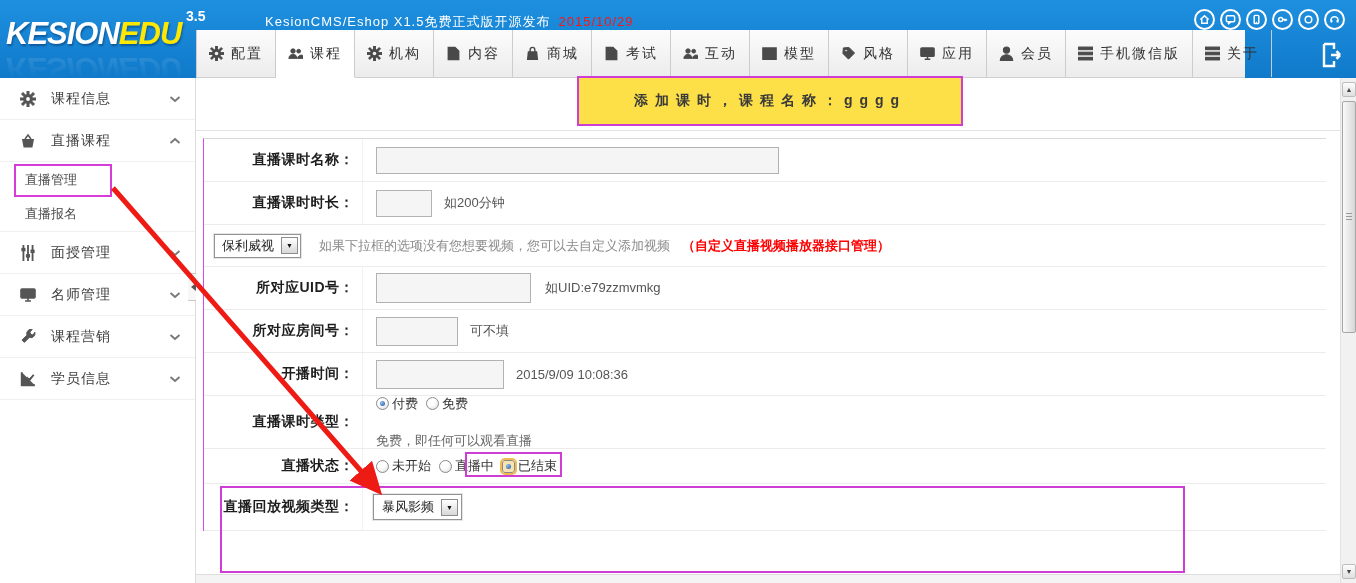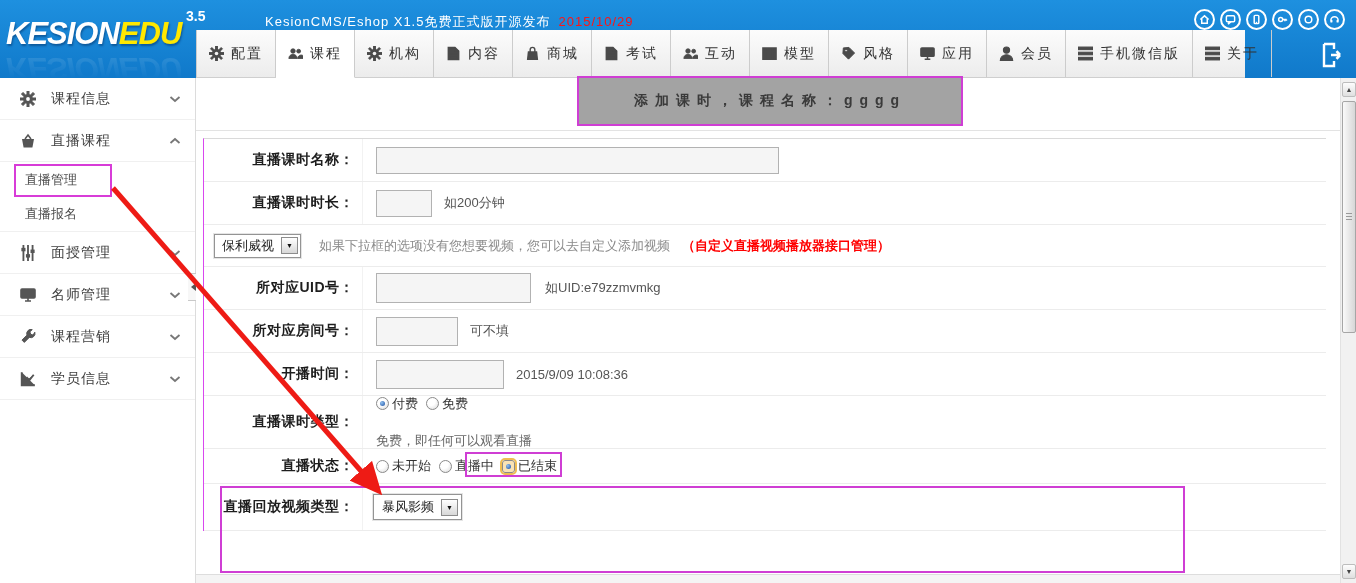--- a/index.html
+++ b/index.html
@@ -58,21 +58,21 @@
   .collapse-tab { position:absolute; left:188px; top:273px; width:12px; height:28px;
     background:#f7f7f7; border:1px solid #c9c9c9; border-left:none; border-radius:0 4px 4px 0;
     display:flex; align-items:center; justify-content:center; cursor:pointer; }
   .collapse-tab::after { content:""; width:0; height:0; border-top:4px solid transparent;
     border-bottom:4px solid transparent; border-right:5px solid #555; }
 
   
   .content { position:absolute; left:196px; top:78px; width:1144px; height:505px; background:#fff; }
   .banner-divider { position:absolute; left:0; top:52px; width:1144px; border-top:1px solid #e3e3e3; }
   .banner-box { position:absolute; left:381px; top:-2px; width:386px; height:50px;
-    border:2px solid #cf3ed4; background:#a3a3a3; display:flex; align-items:center; justify-content:center; }
+    border:2px solid #cf3ed4; background:#fde047; display:flex; align-items:center; justify-content:center; }
   .banner-box span { font-size:14px; font-weight:bold; color:#3a3a3a; letter-spacing:7px; white-space:nowrap; }
 
   .form { position:absolute; left:7px; top:60px; width:1123px;
     border-top:1px solid #dadada; border-left:1px solid #d946ef; }
   .frow { display:flex; align-items:stretch; border-bottom:1px solid #ececec; position:relative; }
   .fl { width:159px; flex:none; display:flex; align-items:center; justify-content:flex-end;
     padding-right:8px; font-size:14px; font-weight:bold; color:#1e1e1e;
     border-right:1px solid #f2f2f2; letter-spacing:.5px; white-space:nowrap; }
   .fv { flex:1; display:flex; align-items:center; padding-left:13px; font-size:13px; color:#8a8a8a; gap:12px; }
   .fv.col { flex-direction:column; align-items:flex-start; justify-content:center; gap:19px; }

